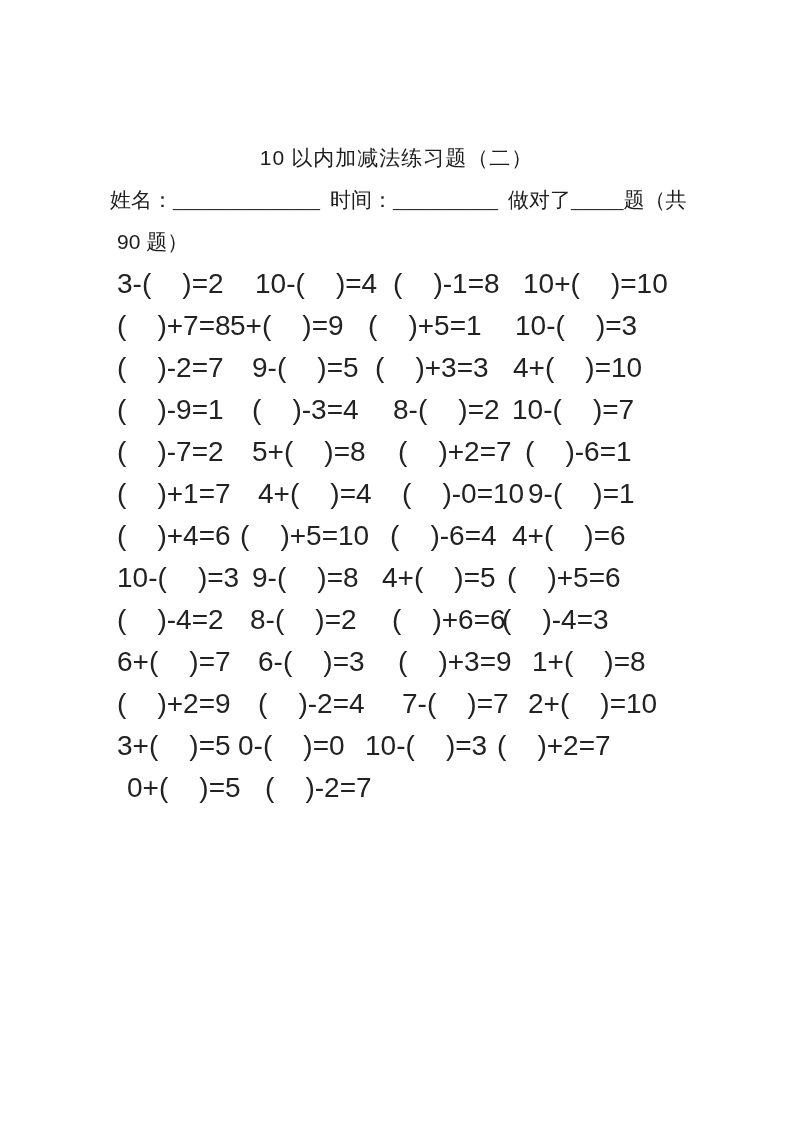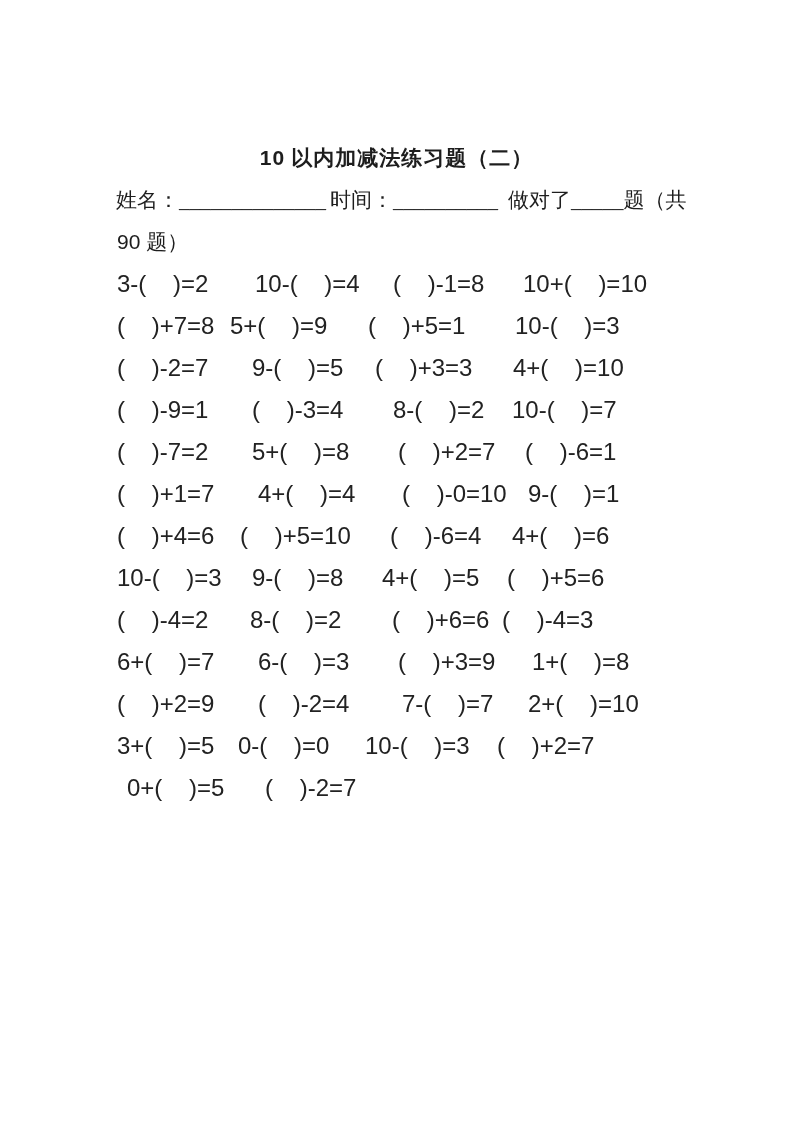--- a/index.html
+++ b/index.html
@@ -23,58 +23,58 @@
     width: 793px;
   }
   .line {
     position: relative;
     height: 42px;
     line-height: 42px;
   }
   .title-line {
     text-align: center;
     font-size: 21px;
-    font-weight: 700;
+    font-weight: 400;
     letter-spacing: 1px;
   }
   .num {
     font-family: "Liberation Sans", sans-serif;
   }
   .title-num { margin-right: 6px; }
   .total-suffix { margin-left: 6px; }
   .hseg {
     position: absolute;
     top: 0;
     font-size: 21px;
     white-space: pre;
   }
   .blank {
     letter-spacing: 0;
   }
   .prob {
     position: absolute;
     top: 0;
     font-family: "Liberation Sans", sans-serif;
-    font-size: 24px;
+    font-size: 28px;
     white-space: pre;
     color: #222222;
   }
 </style>
 </head>
 <body>
 
 <div class="sheet">
   <div class="content">
 
     <div class="line title-line">
       <span class="num title-num">10</span><span>以内加减法练习题（二）</span>
     </div>
 
     <div class="line">
-      <span class="hseg" style="left:116px"><span>姓名：</span><span class="blank">______________</span></span>
+      <span class="hseg" style="left:110px"><span>姓名：</span><span class="blank">______________</span></span>
       <span class="hseg" style="left:508px"><span>做对了</span><span class="blank">_____</span><span>题（共</span></span>
       <span class="hseg" style="left:330px"><span>时间：</span><span class="blank">__________</span></span>
     </div>
 
     <div class="line">
       <span class="hseg" style="left:117px"><span class="num">90</span><span class="total-suffix">题）</span></span>
     </div>
 
     <div class="line">
       <span class="prob" style="left:117px">3-(    )=2</span>

